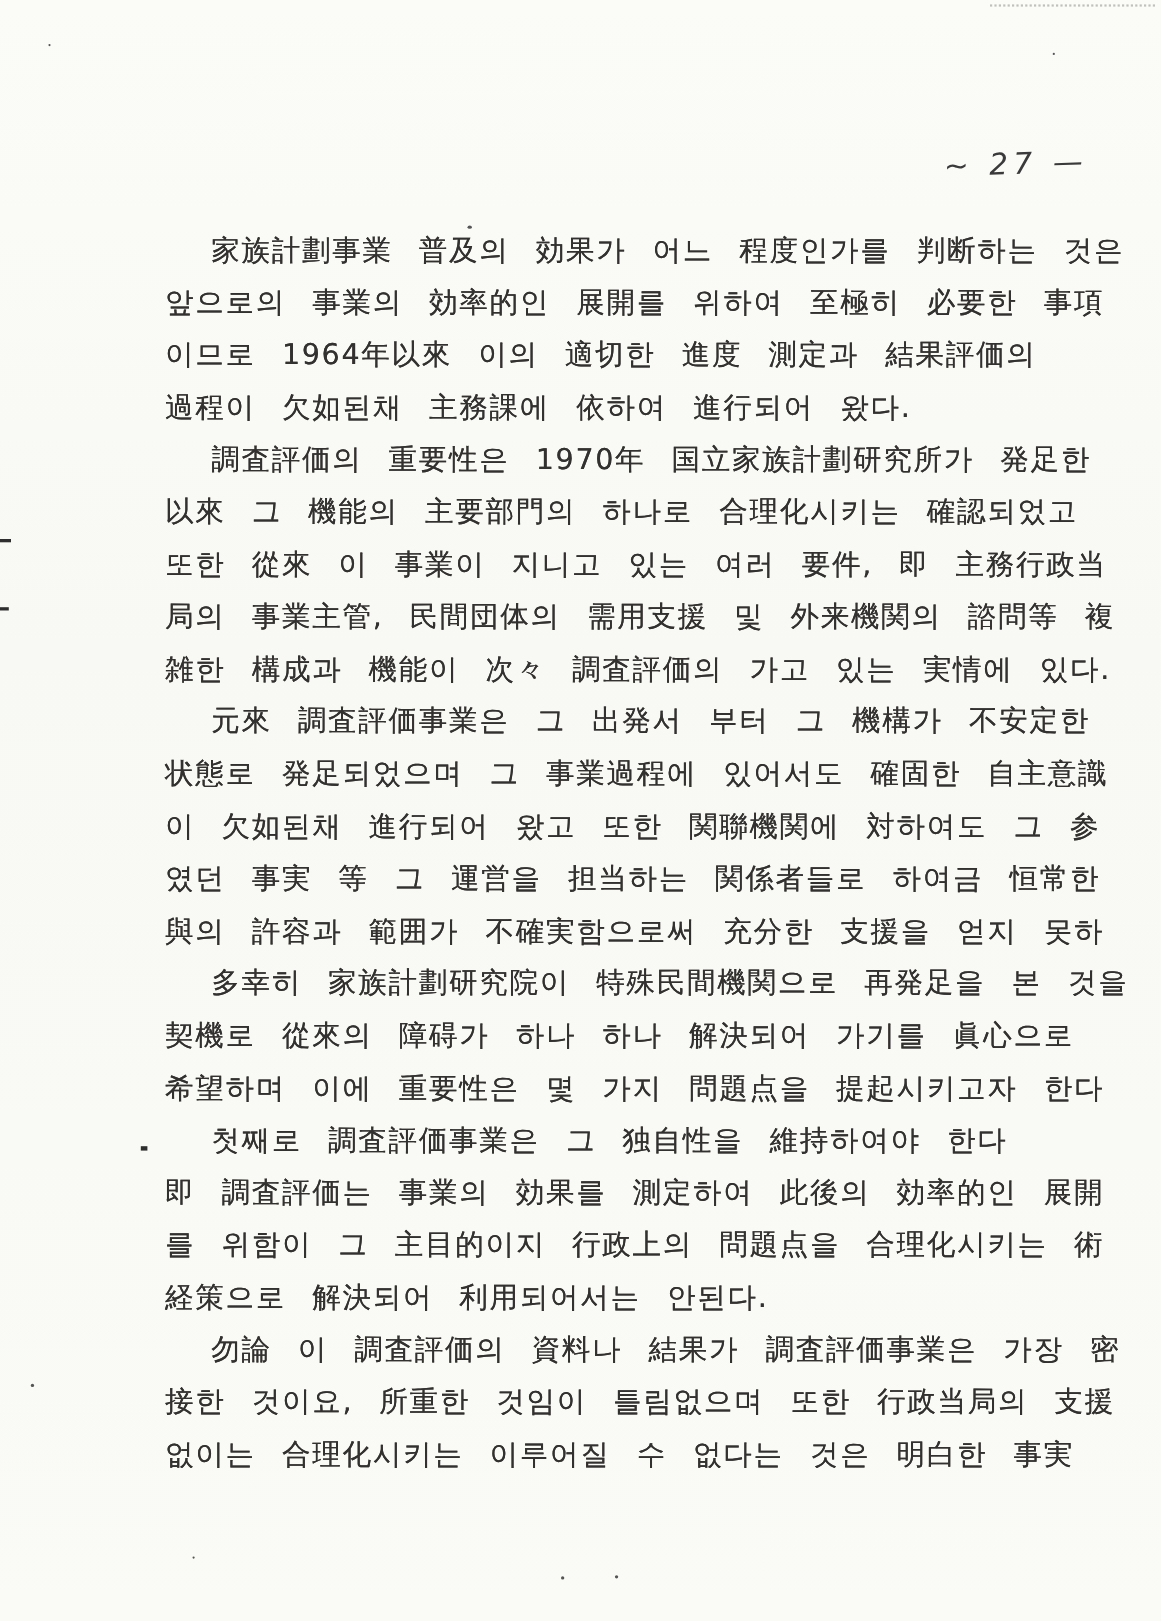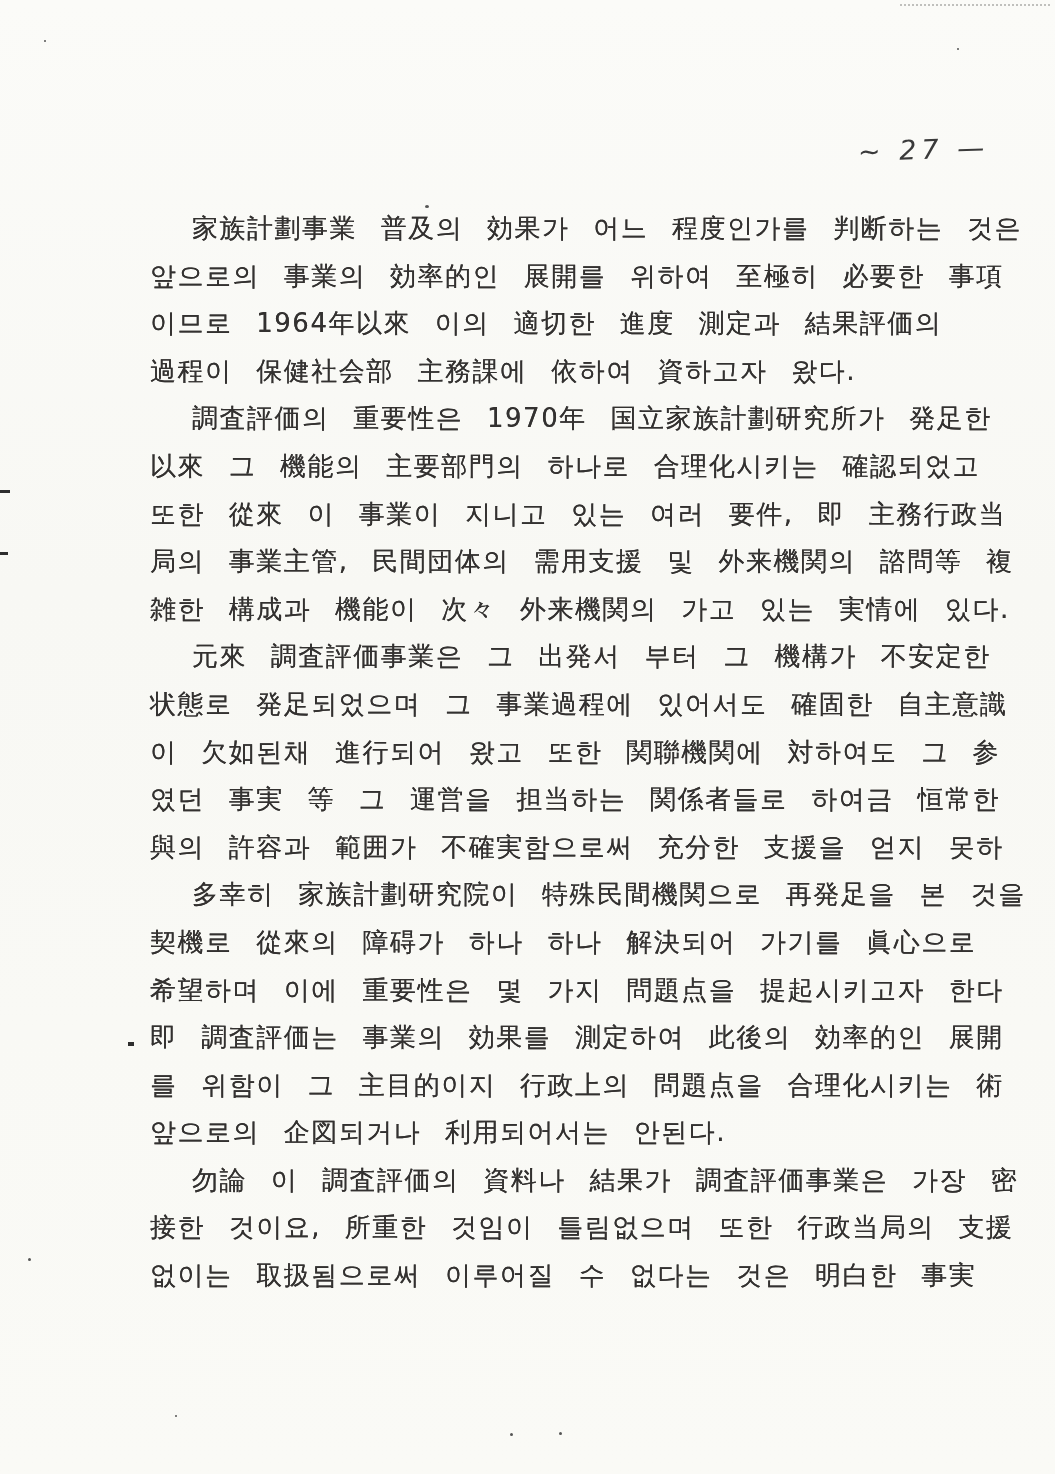--- a/index.html
+++ b/index.html
@@ -76,40 +76,41 @@
 <div class="page">
 
   <div class="dotted-corner"></div>
 
   <div class="page-number">~ 27 —</div>
 
   <div class="text-block" id="text-block">
       <div class="line indent">家族計劃事業  普及의  効果가  어느  程度인가를  判断하는  것은</div>
       <div class="line">앞으로의  事業의  効率的인  展開를  위하여  至極히  必要한  事項</div>
       <div class="line">이므로  1964年以來  이의  適切한  進度  測定과  結果評価의</div>
-      <div class="line">過程이  保健社会部  主務課에  依하여  資하고자  왔다.</div>
+      <div class="line">過程이  欠如된채  主務課에  依하여  進行되어  왔다.</div>
       <div class="line indent">調査評価의  重要性은  1970年  国立家族計劃研究所가  発足한</div>
       <div class="line">以來  그  機能의  主要部門의  하나로  合理化시키는  確認되었고</div>
       <div class="line">또한  從來  이  事業이  지니고  있는  여러  要件,  即  主務行政当</div>
       <div class="line">局의  事業主管,  民間団体의  需用支援  및  外来機関의  諮問等  複</div>
-      <div class="line">雑한  構成과  機能이  次々  外来機関의  가고  있는  実情에  있다.</div>
+      <div class="line">雑한  構成과  機能이  次々  調査評価의  가고  있는  実情에  있다.</div>
       <div class="line indent">元來  調査評価事業은  그  出発서  부터  그  機構가  不安定한</div>
       <div class="line">状態로  発足되었으며  그  事業過程에  있어서도  確固한  自主意識</div>
       <div class="line">이  欠如된채  進行되어  왔고  또한  関聯機関에  対하여도  그  参</div>
       <div class="line">였던  事実  等  그  運営을  担当하는  関係者들로  하여금  恒常한</div>
       <div class="line">與의  許容과  範囲가  不確実함으로써  充分한  支援을  얻지  못하</div>
       <div class="line indent">多幸히  家族計劃研究院이  特殊民間機関으로  再発足을  본  것을</div>
       <div class="line">契機로  從來의  障碍가  하나  하나  解決되어  가기를  眞心으로</div>
       <div class="line">希望하며  이에  重要性은  몇  가지  問題点을  提起시키고자  한다</div>
+      <div class="line indent">첫째로  調査評価事業은  그  独自性을  維持하여야  한다</div>
       <div class="line">即  調査評価는  事業의  効果를  測定하여  此後의  効率的인  展開</div>
       <div class="line">를  위함이  그  主目的이지  行政上의  問題点을  合理化시키는  術</div>
-      <div class="line">앞으로의  企図되거나  利用되어서는  안된다.</div>
+      <div class="line">経策으로  解決되어  利用되어서는  안된다.</div>
       <div class="line indent">勿論  이  調査評価의  資料나  結果가  調査評価事業은  가장  密</div>
       <div class="line">接한  것이요,  所重한  것임이  틀림없으며  또한  行政当局의  支援</div>
-      <div class="line">없이는  取扱됨으로써  이루어질  수  없다는  것은  明白한  事実</div>
+      <div class="line">없이는  合理化시키는  이루어질  수  없다는  것은  明白한  事実</div>
     </div>
 
   <div class="edge-mark" style="left:0; top:490px; width:10px; height:3px;"></div>
   <div class="edge-mark" style="left:0; top:552px; width:8px; height:3px;"></div>
   <div class="edge-mark" style="left:128px; top:1042px; width:6px; height:4px;"></div>
 
   <div class="speck" style="left:425px; top:205px; width:4px; height:3px;"></div>
   <div class="speck" style="left:44px; top:40px; width:2px; height:2px;"></div>
   <div class="speck" style="left:957px; top:48px; width:2px; height:2px;"></div>
   <div class="speck" style="left:559px; top:1432px; width:3px; height:3px;"></div>

